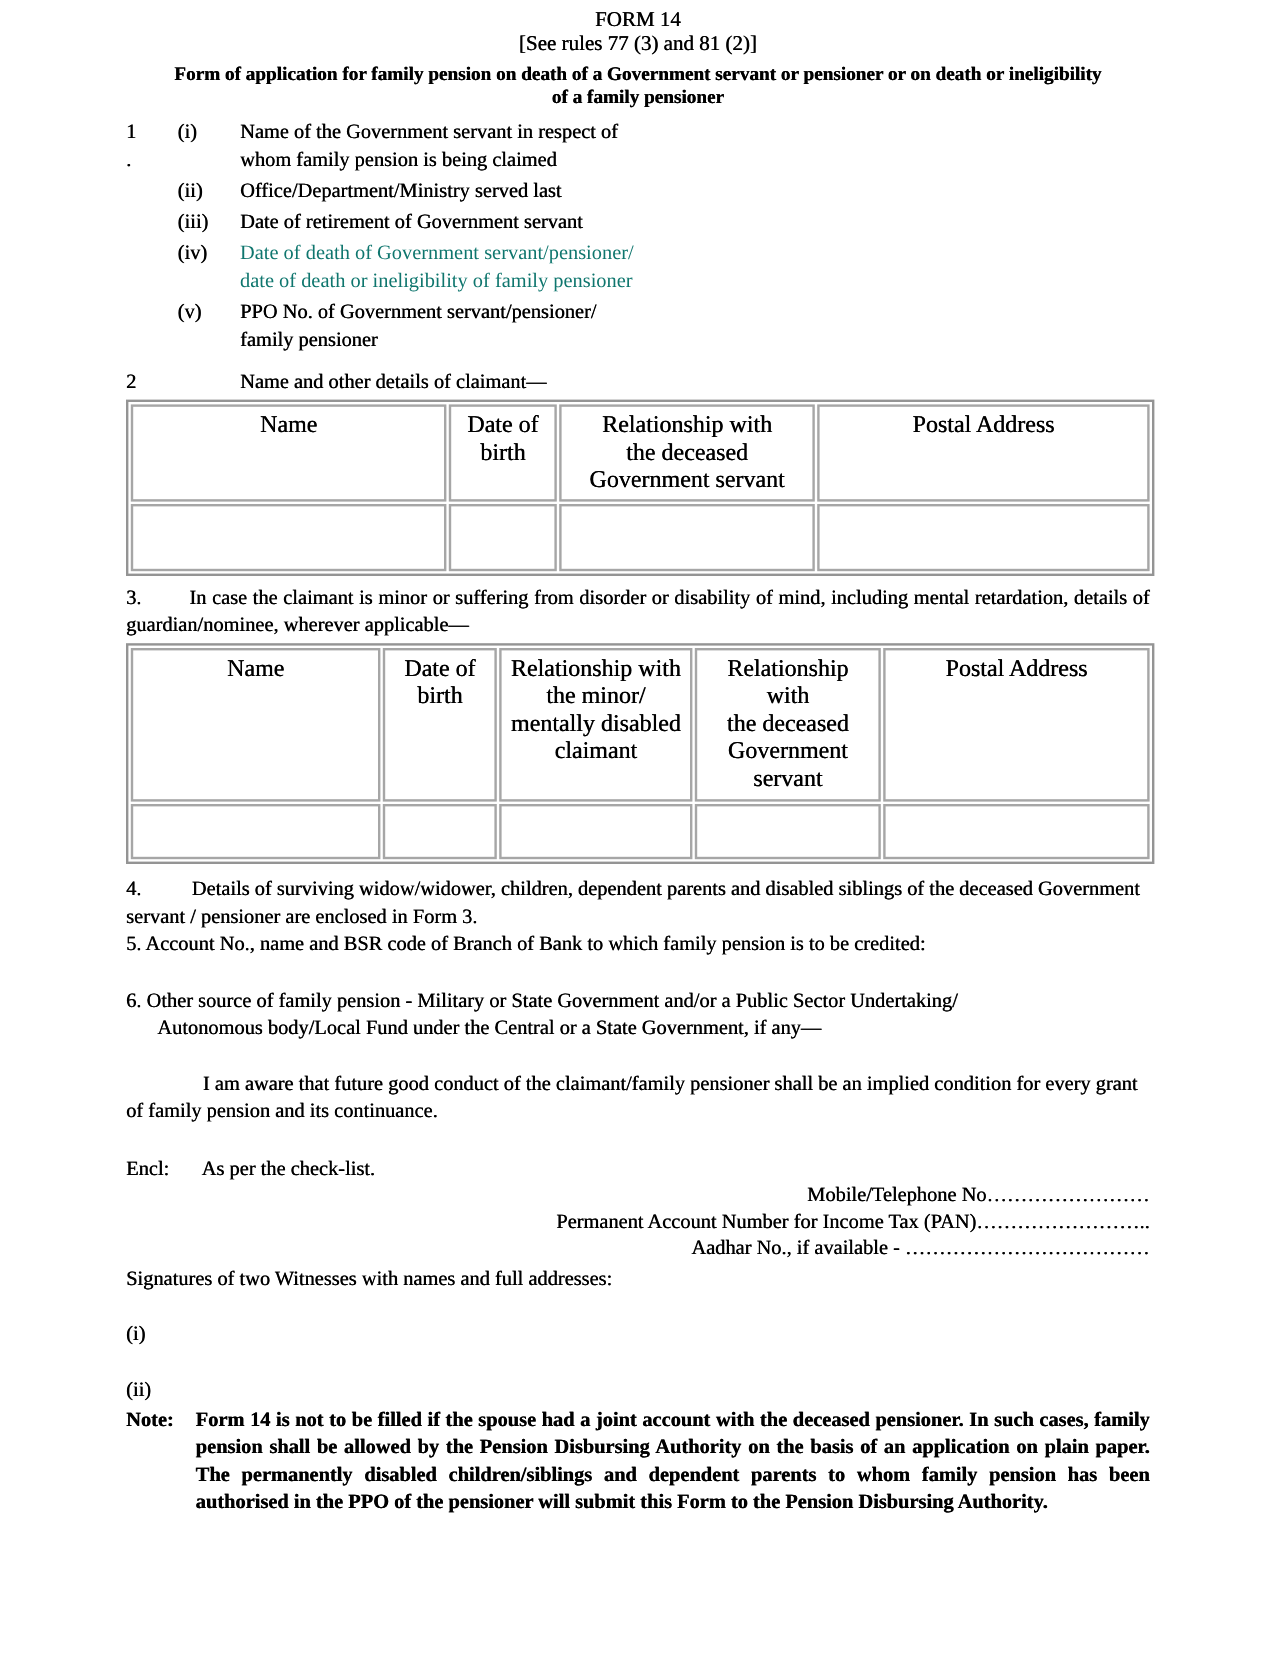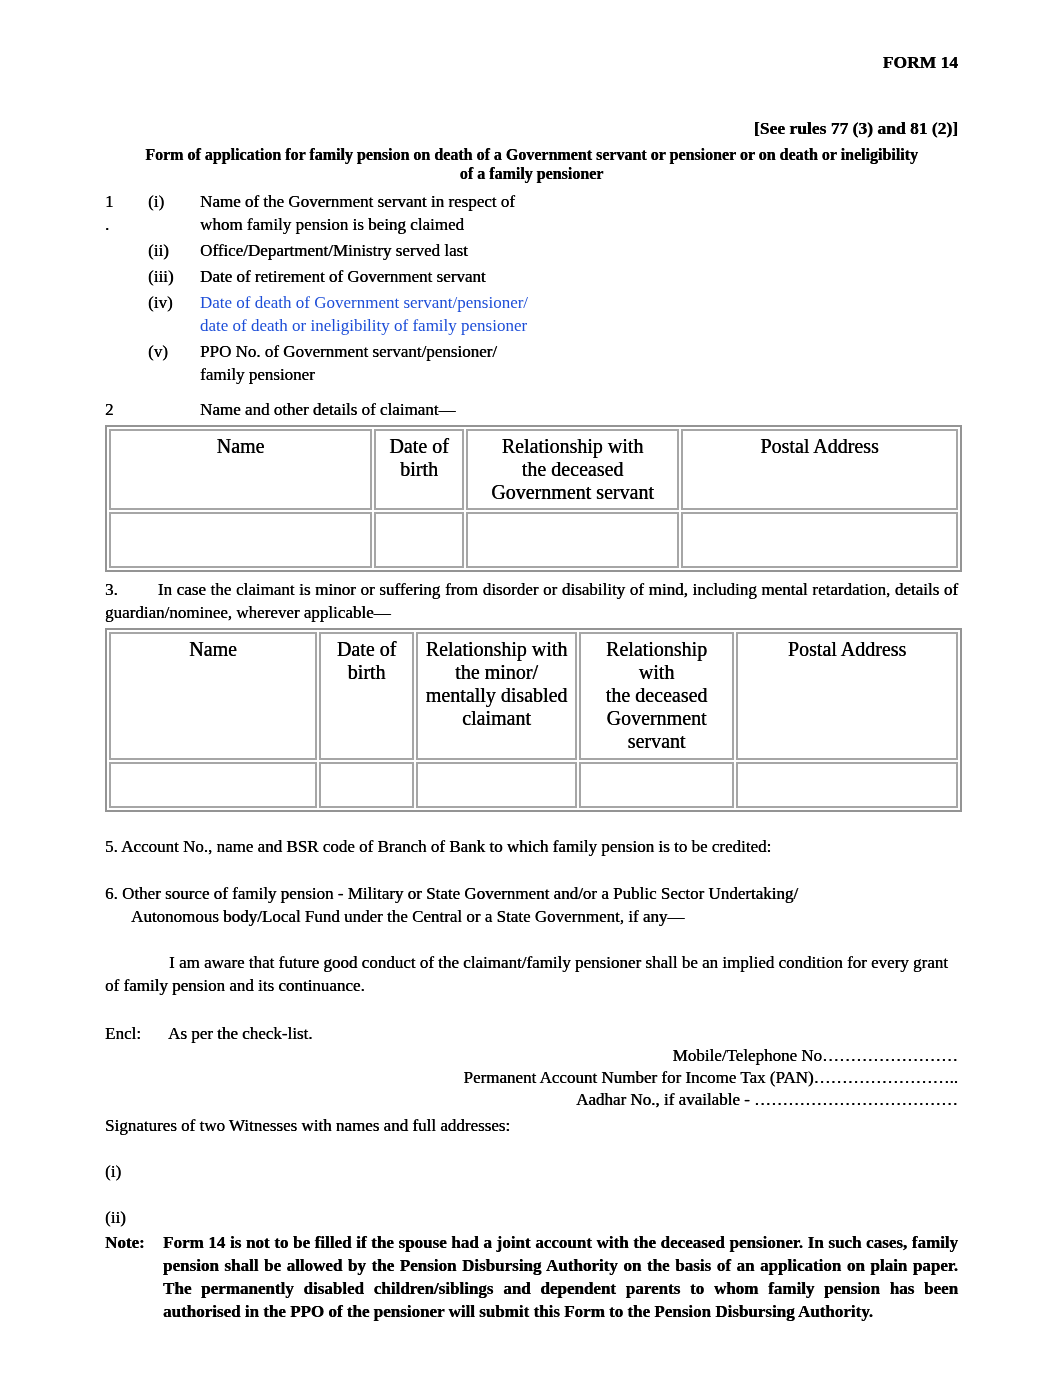--- a/index.html
+++ b/index.html
@@ -4,48 +4,48 @@
 <style>
   * { box-sizing: border-box; margin: 0; padding: 0; }
   html, body { background: #ffffff; }
   .page {
     width: 1058px; min-height: 1394px; background: #fff; color: #000;
     font-family: "Liberation Serif", serif; font-size: 17px; line-height: 23px;
     padding: 6px 100px 40px 105px;
     text-shadow: 0.35px 0 0 currentColor;
   }
   .prewrap { white-space: pre-line; }
-  .title { text-align: right; font-weight: bold; font-size: 17.5px; line-height: 20px; margin-top: 46px; }
+  .title { text-align: center; font-weight: normal; font-size: 17.5px; line-height: 20px; }
   .subtitle { text-align: center; font-weight: bold; font-size: 16px; line-height: 19px; margin-top: 7px; }
 
   .item1 { display: flex; margin-top: 7px; }
   .numcol { width: 43px; }
   .subitems { flex: 1; }
   .subitem { display: flex; margin-bottom: 3px; }
   .roman { width: 52px; }
   .subtext { width: 480px; }
-  .lite { text-shadow: none; color: #1d4ed8; }
+  .lite { text-shadow: none; color: #0f766e; }
 
   .item2 { display: flex; margin-top: 9px; }
   .num2 { width: 95px; }
 
   table { border-collapse: separate; border-spacing: 2px; table-layout: fixed;
           width: 853px; border: 2px solid #949494; margin-top: 4px; }
   th, td { border: 2px solid #a6a6a6; vertical-align: top; text-align: center;
            font-weight: normal; padding: 4px 3px; font-size: 20px; line-height: 23px; }
   .t1-head th { height: 80px; }
   .t1-body td { height: 56px; }
   .t2-head th { height: 128px; }
   .t2-body td { height: 46px; }
 
   .para3 { margin-top: 6px; text-align: justify; }
   .tab40 { display: inline-block; width: 40px; }
   .para4 { margin-top: 9px; }
   .tab42 { display: inline-block; width: 42px; }
-  .item5 { margin-top: 23px; }
+  .item5 { }
   .item6 { margin-top: 24px; padding-left: 26px; text-indent: -26px; }
   .decl  { margin-top: 23px; text-indent: 64px; }
   .encl  { margin-top: 25px; display: flex; }
   .encl-label { width: 63px; }
   .sig   { text-align: right; line-height: 22px; }
   .witness-heading { margin-top: 3px; }
   .witness-item { margin-top: 23px; }
   .note  { display: flex; margin-top: 2px; font-weight: bold; }
   .note-label { width: 58px; }
   .note-text { flex: 1; text-align: justify; }
@@ -152,20 +152,21 @@
     <tr class="t2-body">
       <td></td>
       <td></td>
       <td></td>
       <td></td>
       <td></td>
     </tr>
   </tbody>
     </table>
 
+  <p class="para4"><span>4.</span><span class="tab42"></span><span>Details of surviving widow/widower, children, dependent parents and disabled siblings of the deceased Government servant / pensioner are enclosed in Form  3.</span></p>
 
   <p class="item5">5.  Account No., name and BSR code of Branch of Bank to which family pension is to be credited:</p>
 
   <p class="item6 prewrap">6. Other source of family pension - Military or State Government and/or a Public Sector Undertaking/
 Autonomous body/Local Fund under the Central or a State Government, if any—</p>
 
   <p class="decl">I am aware that future good conduct of the claimant/family pensioner shall be an implied condition for every grant of family pension and its continuance.</p>
 
   <div class="encl">
     <div class="encl-label">Encl:</div>

